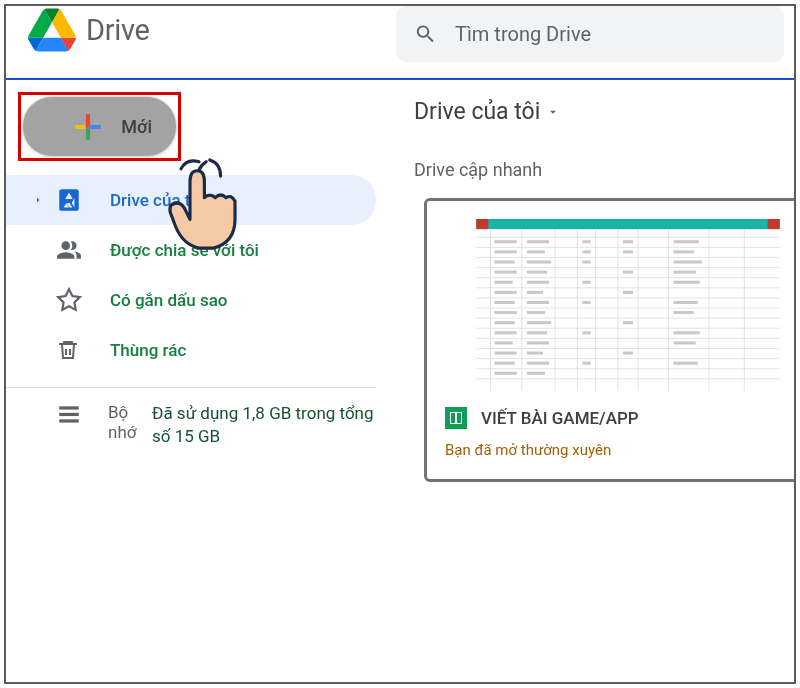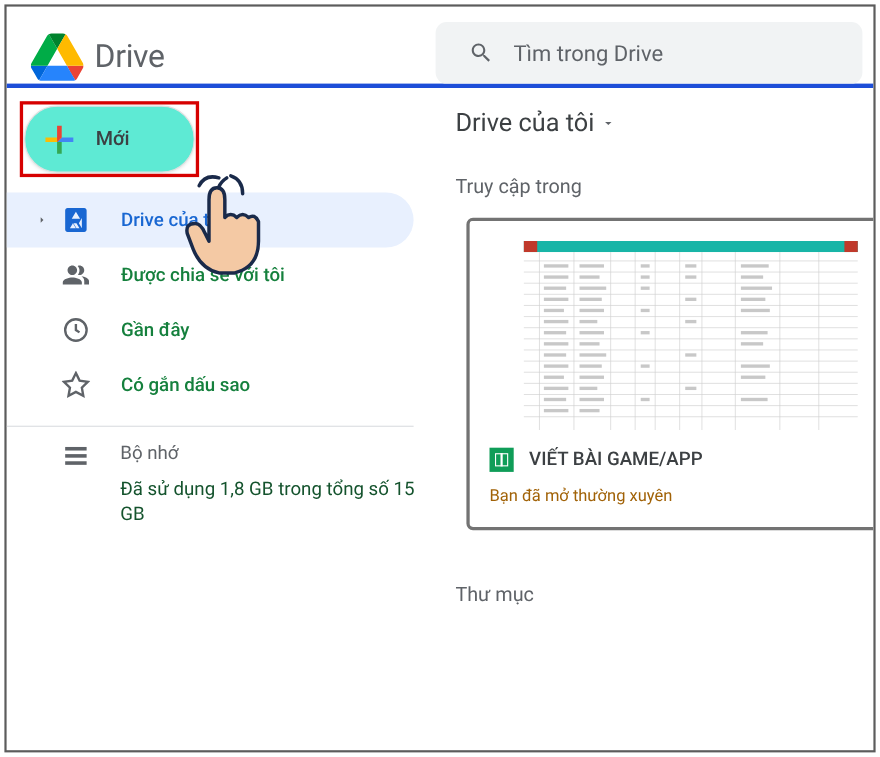--- a/index.html
+++ b/index.html
@@ -19,23 +19,23 @@
       position: absolute;
       top: 4px;
       left: 4px;
       right: 4px;
       bottom: 4px;
       border: 2px solid #5c5c5c;
       overflow: hidden;
     }
     .header {
       display: flex;
-      align-items: flex-end;
+      align-items: flex-start;
       height: 74px;
-      border-bottom: 4px solid #1d4ed8;
+      border-bottom: 2px solid #1d4ed8;
     }
     .logo-area {
       display: flex;
       align-items: center;
       padding-left: 22px;
       width: 390px;
     }
     .drive-logo-icon {
       width: 48px;
       height: 48px;
@@ -47,21 +47,21 @@
       letter-spacing: -0.3px;
     }
     .search-bar {
       flex: 1;
       margin-right: 10px;
       height: 56px;
       background: #f1f3f4;
       border-radius: 10px;
       display: flex;
       align-items: center;
-      padding: 0 30px;
+      padding: 0 18px;
     }
     .search-icon {
       color: #5f6368;
       margin-right: 18px;
     }
     .search-input {
       border: none;
       background: transparent;
       font-size: 20px;
       color: #5f6368;
@@ -90,26 +90,27 @@
       left: -4px;
       right: -4px;
       bottom: -4px;
       border: 3px solid #d60000;
       pointer-events: none;
     }
     .new-button {
       display: flex;
       align-items: center;
       height: 61px;
-      padding: 0 24px 0 12px;
+      padding: 0 24px 0 28px;
       border-radius: 30px;
       border: 1px solid #e0e0e0;
-      background: #5eead4;
+      background: #a3a3a3;
       box-shadow: 0 1px 3px rgba(60,64,67,0.15);
       cursor: pointer;
+      justify-content: flex-end;
     }
     .plus-icon {
       width: 38px;
       height: 38px;
       margin-right: 14px;
     }
     .new-button-label {
       font-size: 18px;
       color: #3c4043;
       font-weight: 500;
@@ -170,21 +171,21 @@
       padding-left: 50px;
       margin-top: 4px;
     }
     .storage-icon-wrap {
       width: 28px;
       margin-right: 26px;
       color: #5f6368;
     }
     .storage-text {
       display: flex;
-      flex-direction: column;
+      flex-direction: row;
     }
     .storage-title {
       font-size: 17px;
       color: #5f6368;
       margin-bottom: 12px;
     }
     .storage-detail {
       font-size: 17px;
       color: #14532d;
       line-height: 1.35;
@@ -344,34 +345,33 @@
             <svg width="26" height="26" viewBox="0 0 24 24" fill="#5f6368">
                 <path d="M15 8c0-1.4-0.6-2.7-1.5-3.6C14.1 4.1 14.5 4 15 4c2.2 0 4 1.8 4 4s-1.8 4-4 4c-0.5 0-0.9-0.1-1.3-0.2 0.8-1 1.3-2.3 1.3-3.8zM16.7 13.1C18 14 19 15.3 19 17v3h4v-3C23 14.8 19.4 13.5 16.7 13.1zM9 12c2.2 0 4-1.8 4-4S11.2 4 9 4 5 5.8 5 8 6.8 12 9 12zM9 14c-2.7 0-8 1.3-8 4v2h16v-2C17 15.3 11.7 14 9 14z"></path>
               </svg>
           </span>
           <span class="nav-label">Được chia sẻ với tôi</span>
         </li>
         <li class="nav-item">
           <span class="nav-caret"></span>
           <span class="nav-icon-wrap">
             <svg width="26" height="26" viewBox="0 0 24 24" fill="none" stroke="#5f6368" stroke-width="2">
-                <circle cx="12" cy="12" r="9"></circle>
-                <path d="M12 7v5l3 2"></path>
+                <path d="M12 2l3.1 6.3 6.9 1-5 4.9 1.2 6.9L12 17.8l-6.2 3.3 1.2-6.9-5-4.9 6.9-1L12 2z"></path>
               </svg>
           </span>
-          <span class="nav-label">Gần đây</span>
+          <span class="nav-label">Có gắn dấu sao</span>
         </li>
         <li class="nav-item">
           <span class="nav-caret"></span>
           <span class="nav-icon-wrap">
-            <svg width="26" height="26" viewBox="0 0 24 24" fill="none" stroke="#5f6368" stroke-width="2">
-                <path d="M12 2l3.1 6.3 6.9 1-5 4.9 1.2 6.9L12 17.8l-6.2 3.3 1.2-6.9-5-4.9 6.9-1L12 2z"></path>
+            <svg width="24" height="24" viewBox="0 0 24 24" fill="none" stroke="#5f6368" stroke-width="2">
+                <path d="M3 6h18M8 6V4h8v2M6 6l1 14h10l1-14M10 11v6M14 11v6"></path>
               </svg>
           </span>
-          <span class="nav-label">Có gắn dấu sao</span>
+          <span class="nav-label">Thùng rác</span>
         </li>
       </ul>
 
       <div class="nav-sep"></div>
 
       <div class="storage-item">
         <span class="storage-icon-wrap">
           <svg width="26" height="26" viewBox="0 0 24 24" fill="#5f6368">
             <rect x="3" y="4" width="18" height="3"></rect>
             <rect x="3" y="10" width="18" height="3"></rect>
@@ -386,21 +386,21 @@
     </div>
 
     <div class="main">
       <div class="breadcrumb">
         <span class="breadcrumb-title">Drive của tôi</span>
         <svg class="breadcrumb-caret" width="14" height="14" viewBox="0 0 24 24" fill="#5f6368">
             <path d="M7 10l5 5 5-5z"></path>
           </svg>
       </div>
 
-      <div class="section-title">Truy cập trong</div>
+      <div class="section-title">Drive cập nhanh</div>
 
       <div class="file-card">
         <div class="file-thumb">
           <svg class="spreadsheet-preview" viewBox="0 0 300 170" preserveAspectRatio="xMidYMin meet">
             <rect x="0" y="0" width="300" height="10" fill="#18b5a7"></rect>
             <rect x="0" y="0" width="12" height="10" fill="#c0392b"></rect>
             <rect x="288" y="0" width="12" height="10" fill="#c0392b"></rect>
             <g stroke="#d0d0d0" stroke-width="0.6">
               <line x1="0" y1="18" x2="300" y2="18"></line>
                 <line x1="0" y1="28" x2="300" y2="28"></line>
@@ -485,21 +485,20 @@
         </div>
         <div class="file-info">
           <div class="file-name-row">
             <span class="sheets-icon"></span>
             <span class="file-name">VIẾT BÀI GAME/APP</span>
           </div>
           <div class="file-subtitle">Bạn đã mở thường xuyên</div>
         </div>
       </div>
 
-      <div class="folders-title">Thư mục</div>
     </div>
   </div>
 
   <svg class="hand-cursor" viewBox="0 0 100 110">
     <g stroke="#1a2a4a" stroke-width="3.5" stroke-linejoin="round" stroke-linecap="round">
       <path d="M58 8 Q46 16 50 28 M62 6 Q74 10 74 24 M50 8 Q36 4 30 16" fill="none"></path>
       <path fill="#f4c9a4" d="M40 30 q0-12 8-12 q8 0 8 12 v18 q6-6 12 0 q6-6 12 0 q6-4 10 4 v20 q0 26 -24 32 h-16 q-18-4 -26-24 l-6-16 q-2-10 8-10 q6 0 10 10 l4 8 v-42z"></path>
     </g>
   </svg>
 </div>

